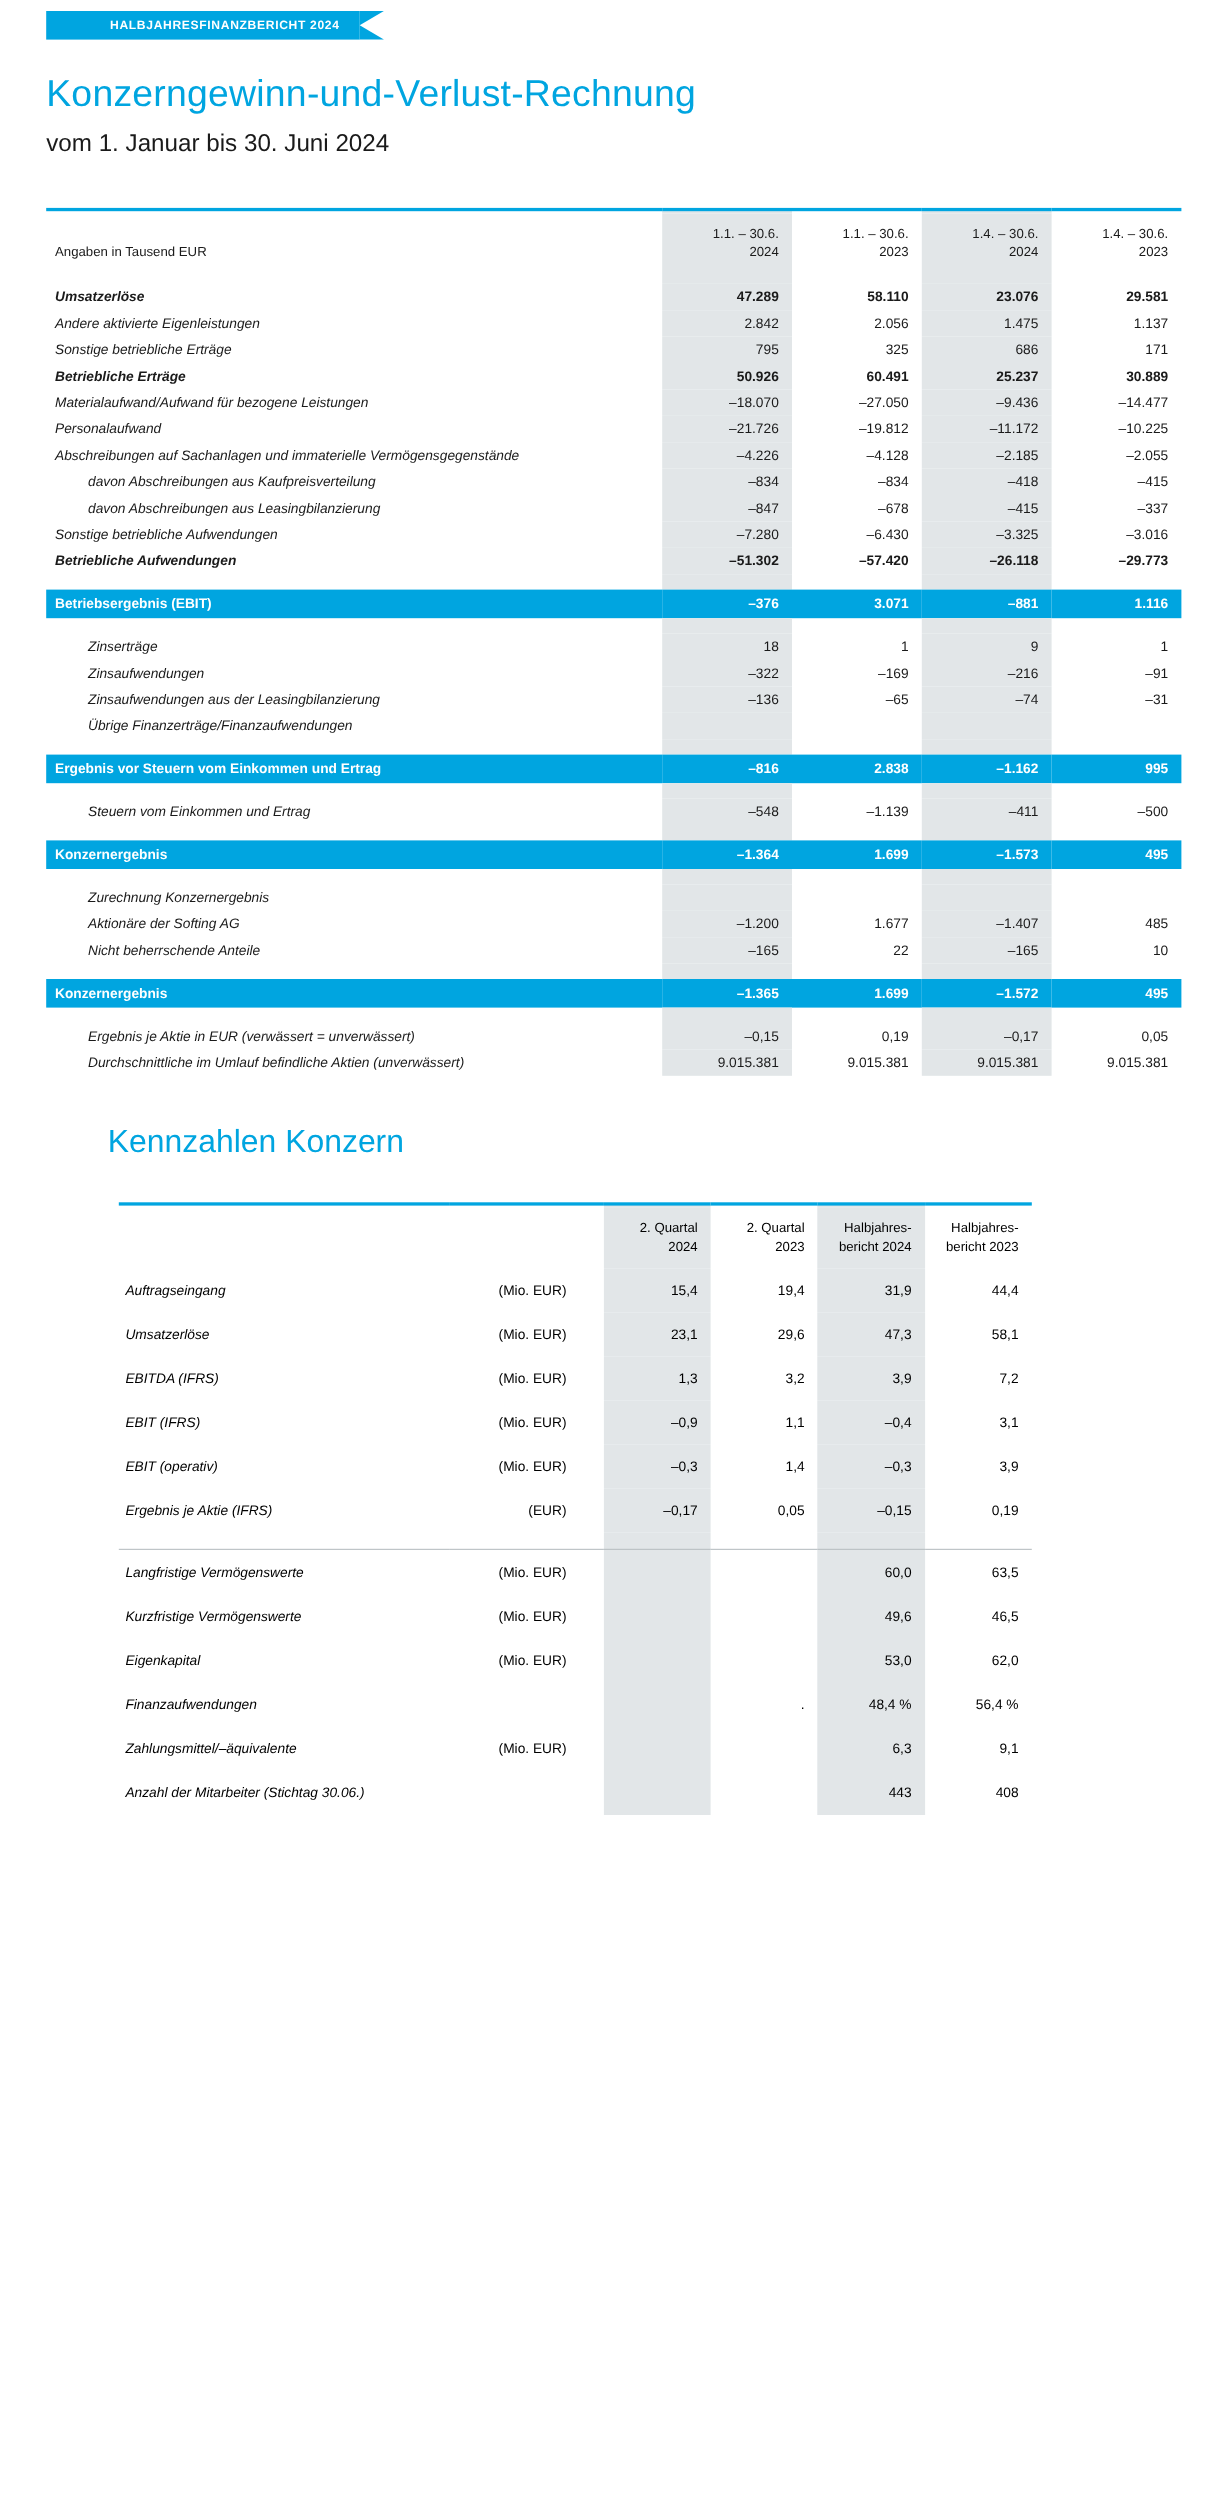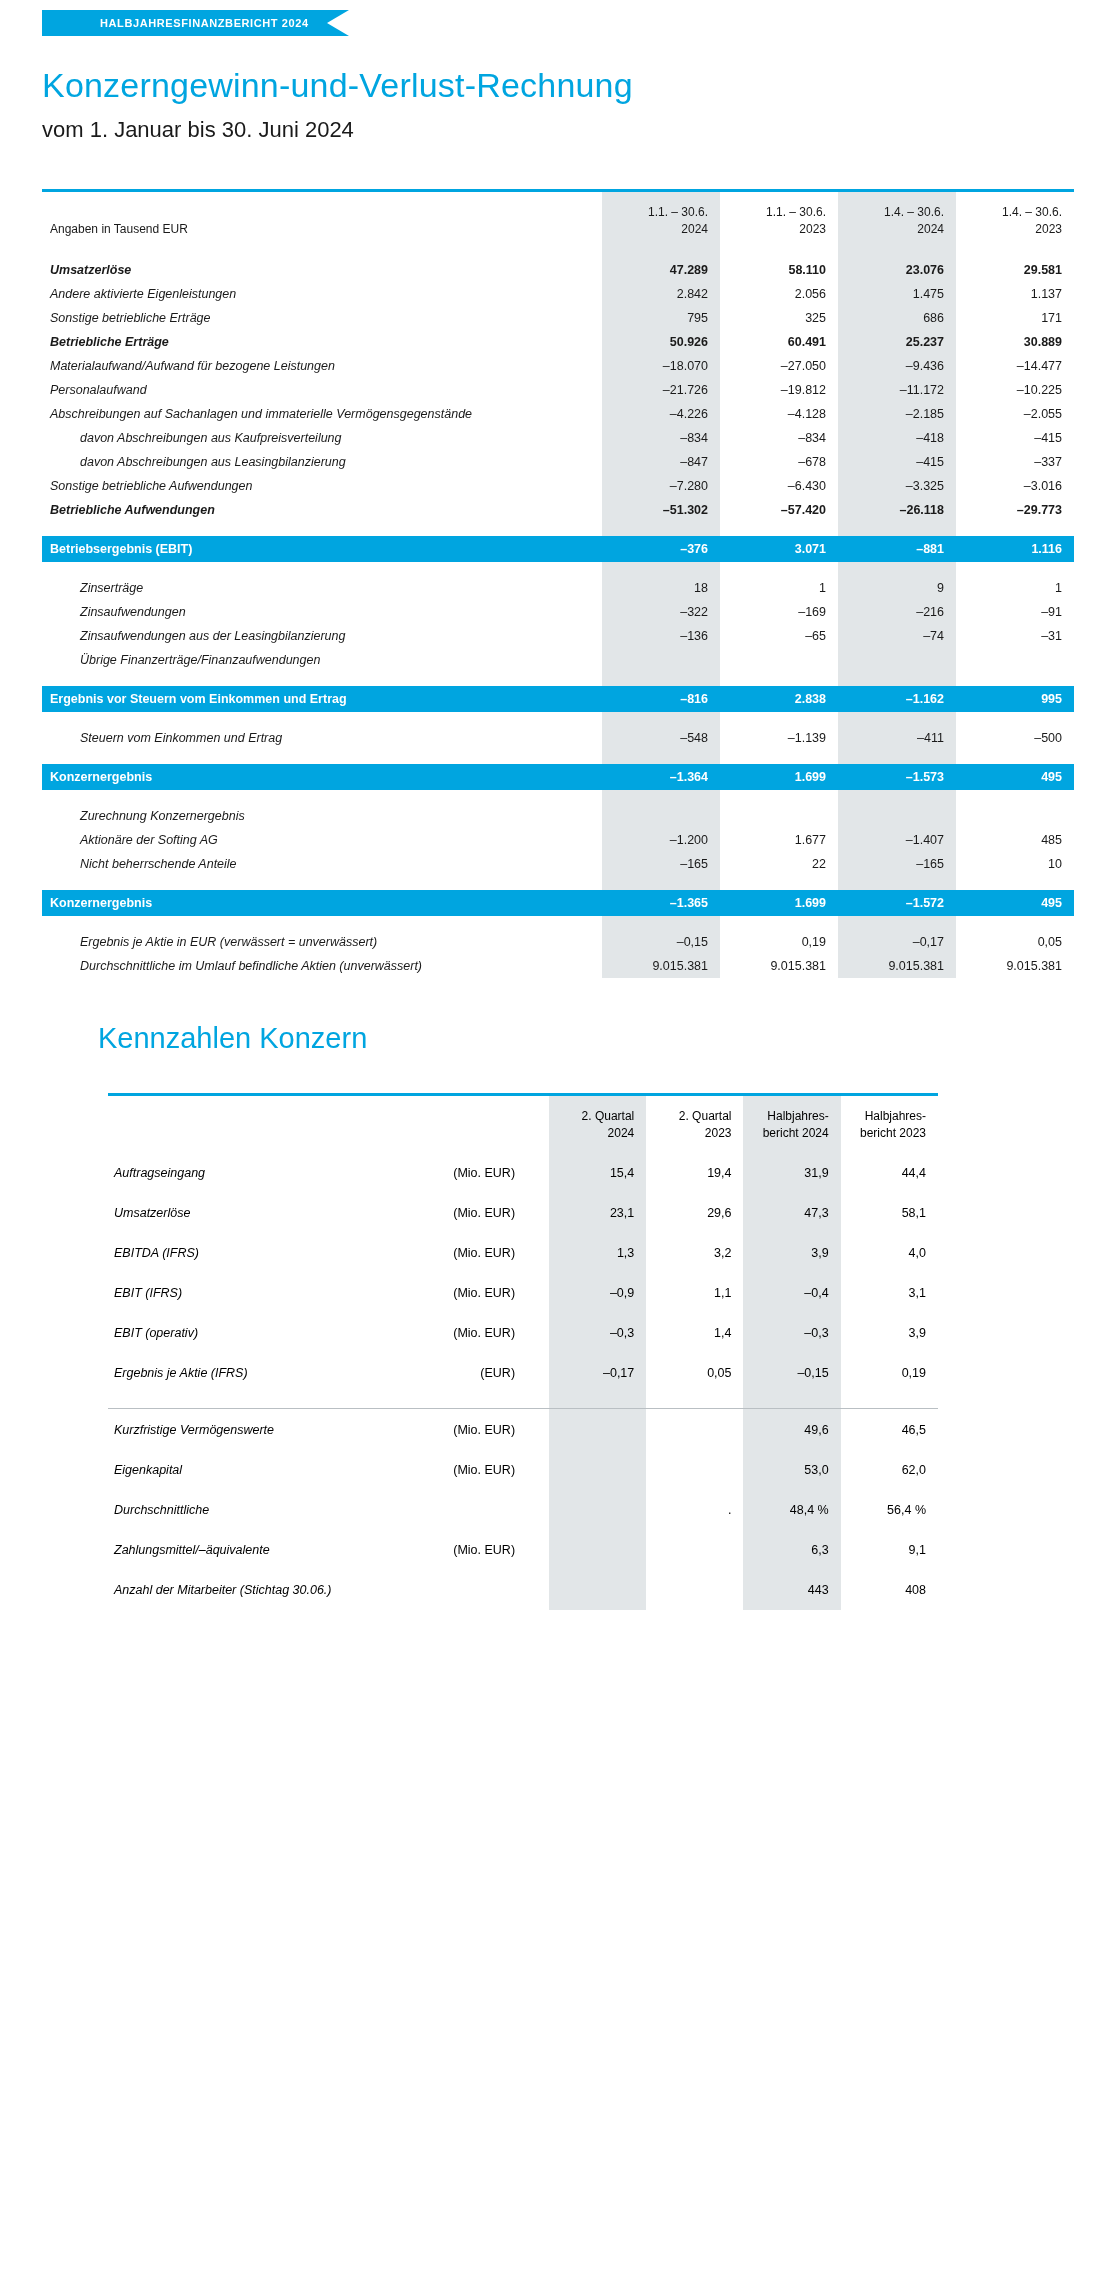--- a/index.html
+++ b/index.html
@@ -510,21 +510,21 @@
             <td>29,6</td>
             <td class="shade">47,3</td>
             <td>58,1</td>
           </tr>
           <tr class="row">
             <td class="lbl">EBITDA (IFRS)</td>
             <td class="unit">(Mio. EUR)</td>
             <td class="shade">1,3</td>
             <td>3,2</td>
             <td class="shade">3,9</td>
-            <td>4,0</td>
+            <td>7,2</td>
           </tr>
           <tr class="row">
             <td class="lbl">EBIT (IFRS)</td>
             <td class="unit">(Mio. EUR)</td>
             <td class="shade">–0,9</td>
             <td>1,1</td>
             <td class="shade">–0,4</td>
             <td>3,1</td>
           </tr>
           <tr class="row">
@@ -553,37 +553,45 @@
           </tr>
           <tr class="rule">
             <td></td>
             <td></td>
             <td class="shade"></td>
             <td></td>
             <td class="shade"></td>
             <td></td>
           </tr>
           <tr class="row">
+            <td class="lbl">Langfristige Vermögenswerte</td>
+            <td class="unit">(Mio. EUR)</td>
+            <td class="shade"></td>
+            <td></td>
+            <td class="shade">60,0</td>
+            <td>63,5</td>
+          </tr>
+          <tr class="row">
             <td class="lbl">Kurzfristige Vermögenswerte</td>
             <td class="unit">(Mio. EUR)</td>
             <td class="shade"></td>
             <td></td>
             <td class="shade">49,6</td>
             <td>46,5</td>
           </tr>
           <tr class="row">
             <td class="lbl">Eigenkapital</td>
             <td class="unit">(Mio. EUR)</td>
             <td class="shade"></td>
             <td></td>
             <td class="shade">53,0</td>
             <td>62,0</td>
           </tr>
           <tr class="row">
-            <td class="lbl">Durchschnittliche</td>
+            <td class="lbl">Finanzaufwendungen</td>
             <td class="unit"></td>
             <td class="shade"></td>
             <td>.</td>
             <td class="shade">48,4 %</td>
             <td>56,4 %</td>
           </tr>
           <tr class="row">
             <td class="lbl">Zahlungsmittel/–äquivalente</td>
             <td class="unit">(Mio. EUR)</td>
             <td class="shade"></td>

